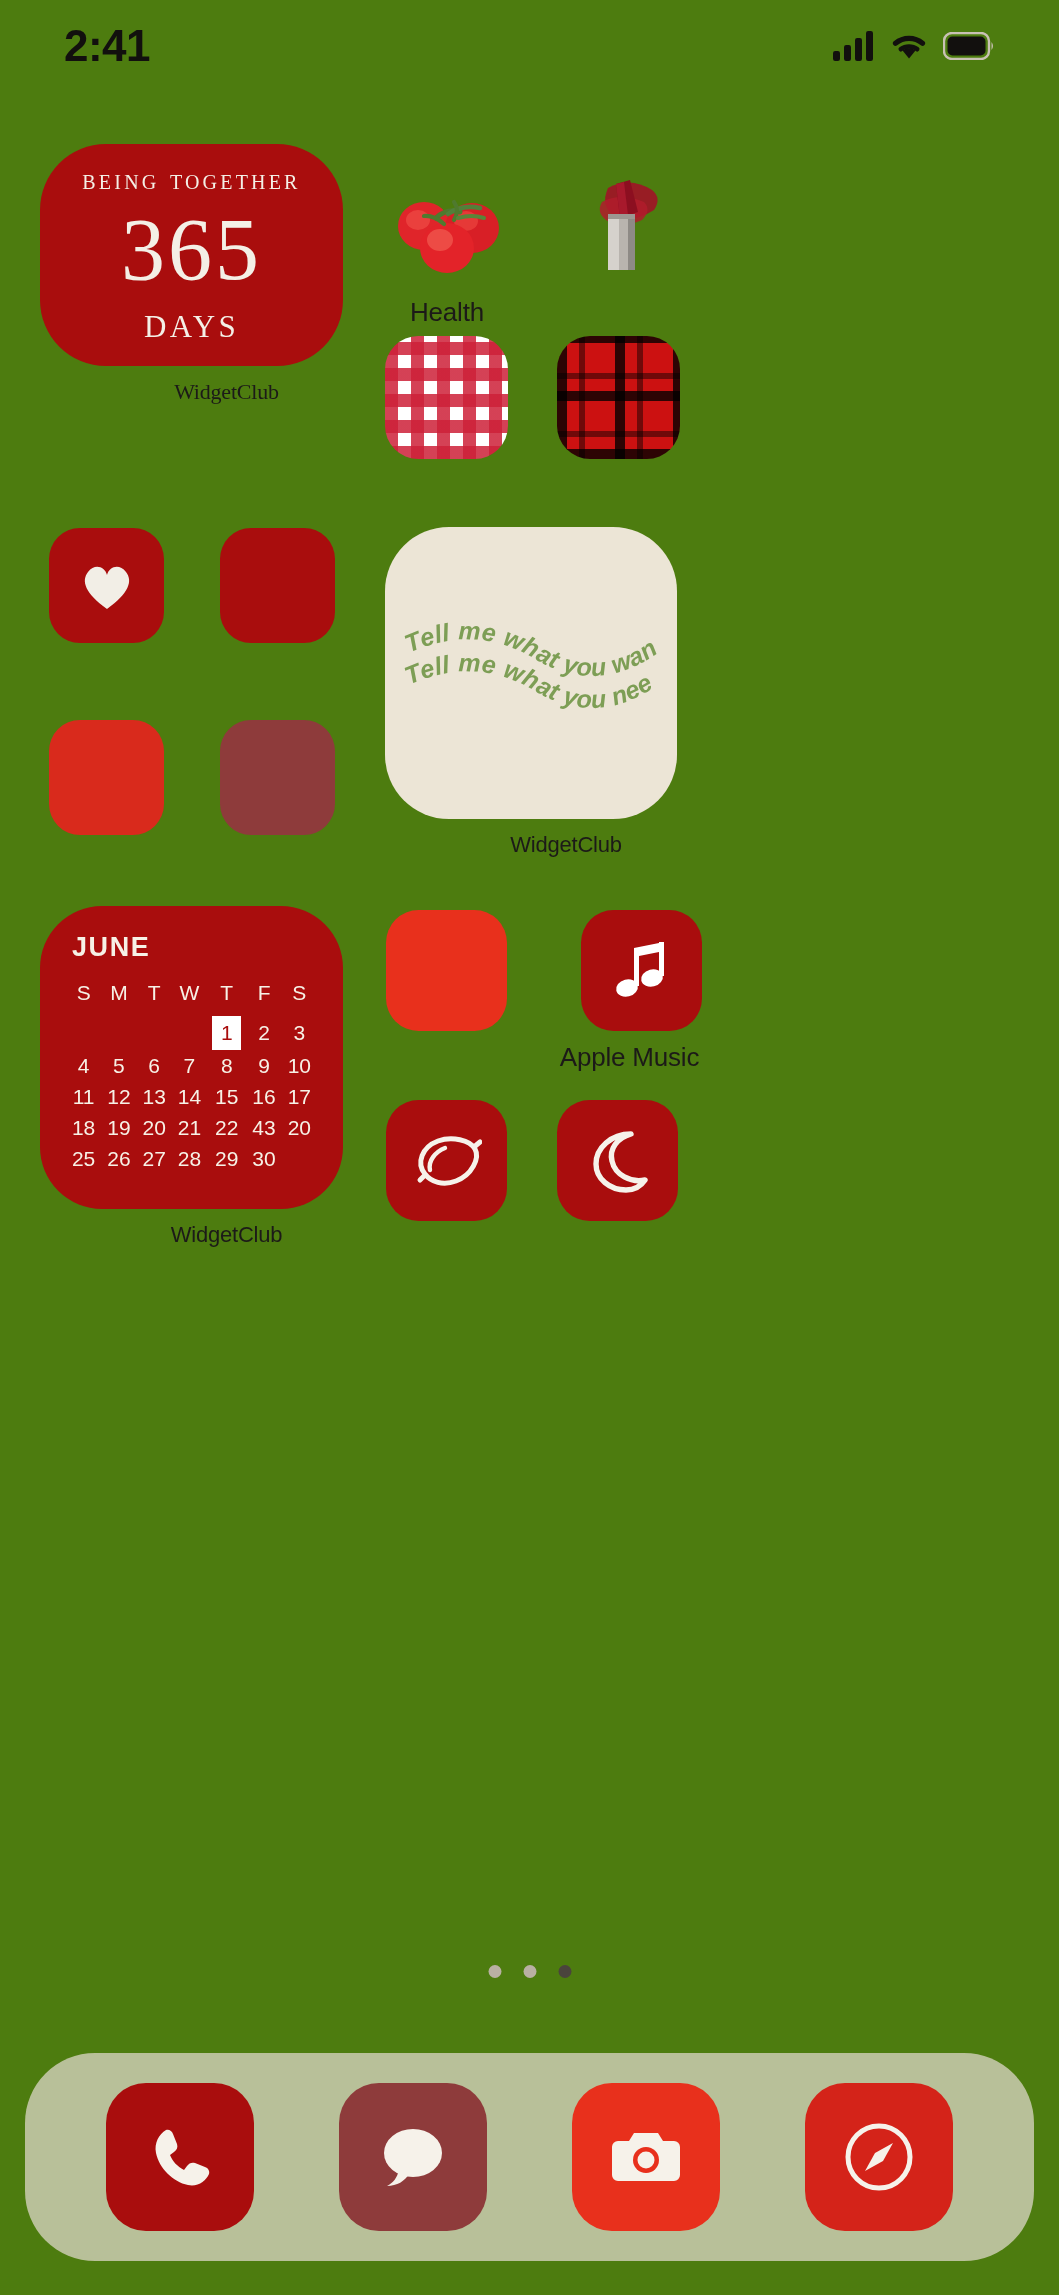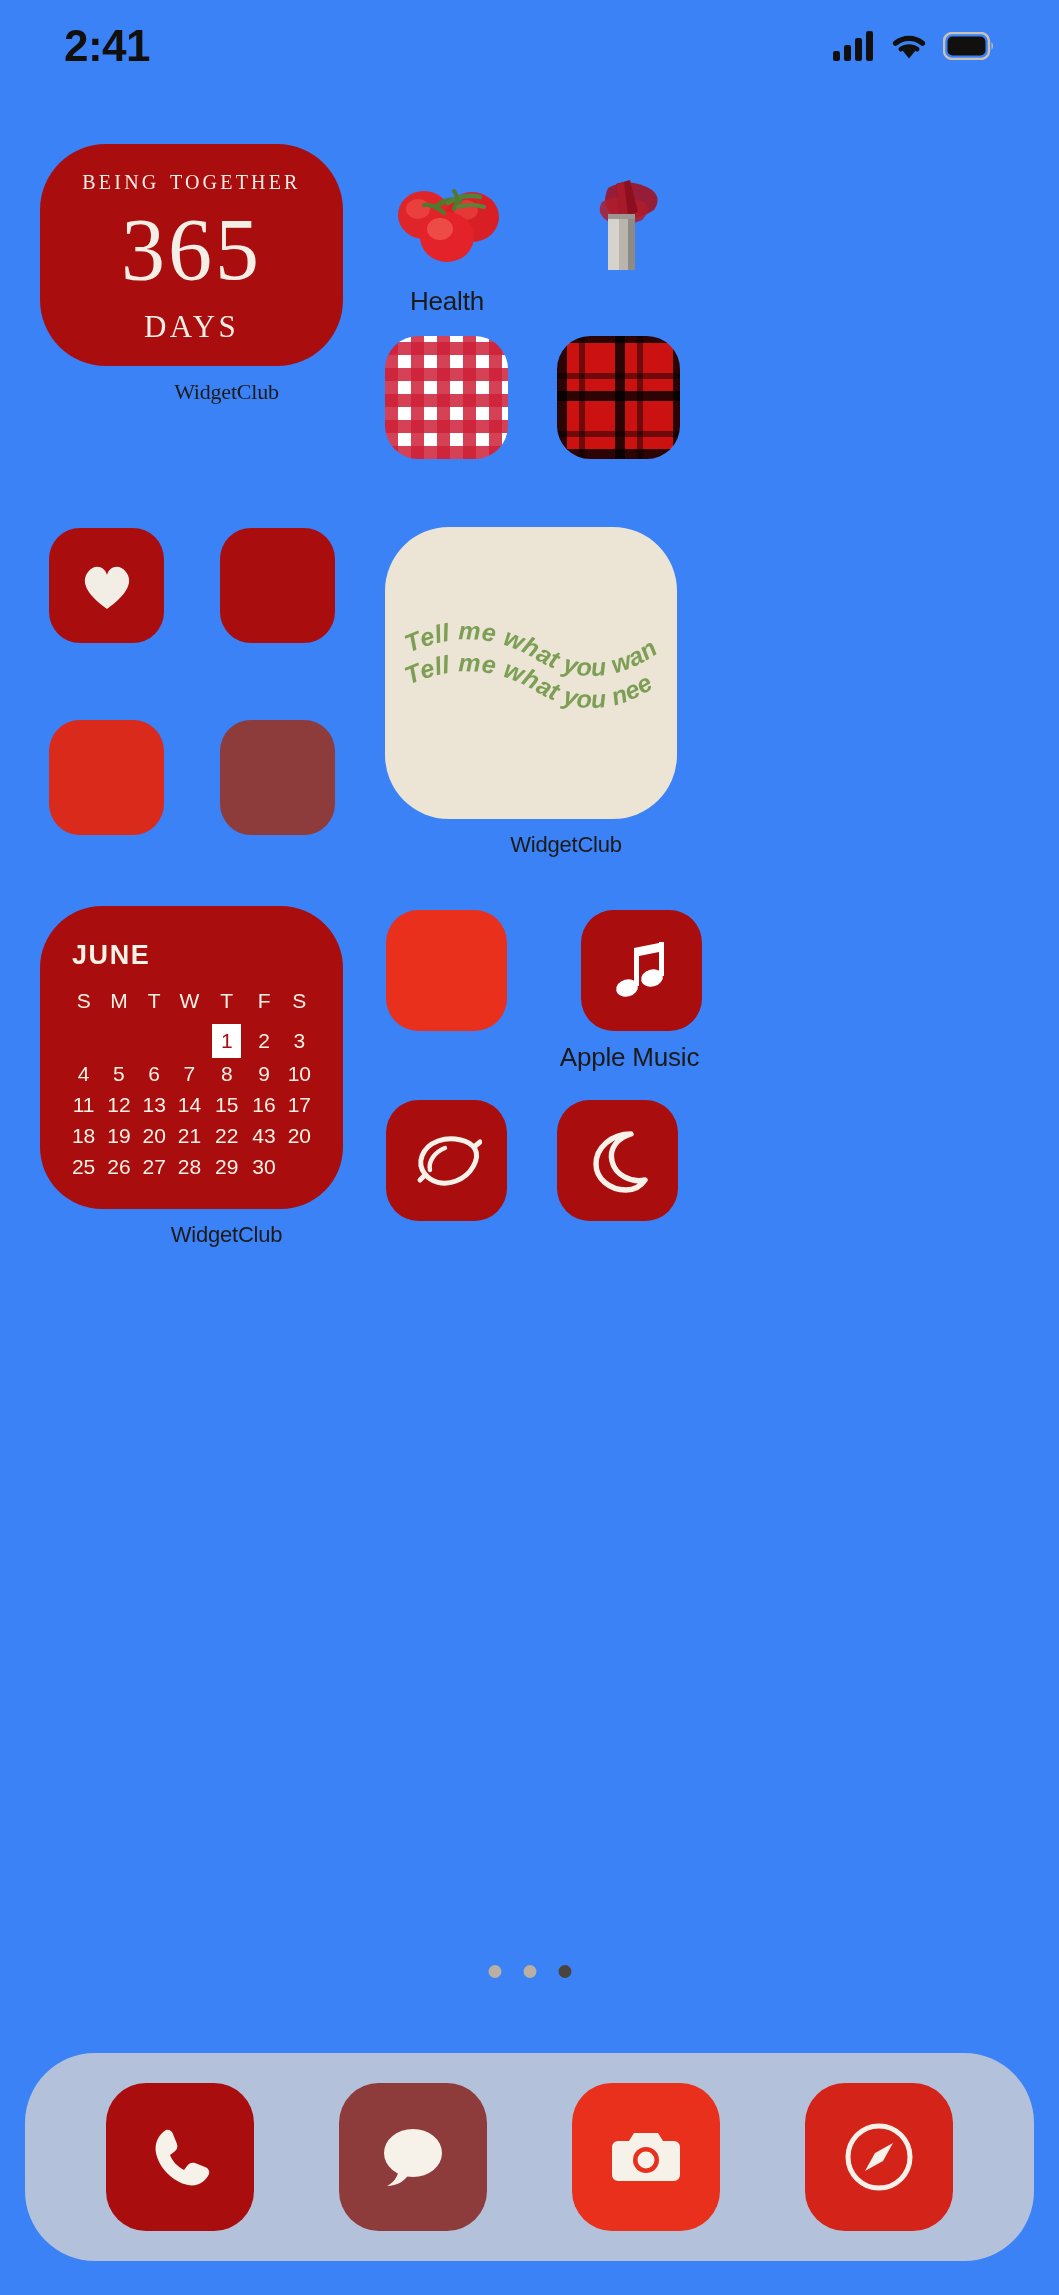--- a/index.html
+++ b/index.html
@@ -5,21 +5,21 @@
   * { margin:0; padding:0; box-sizing:border-box; }
   html, body {
     width:1059px; height:2295px;
     background:#f1ebe0;
     font-family:"Liberation Sans", sans-serif;
     overflow:hidden;
   }
   #screen {
     position:relative;
     width:1059px; height:2295px;
-    background:#3b82f6;
+    background:#4d7c0f;
   }
 
   
   #statusbar {
     position:absolute; top:0; left:0; width:1059px; height:92px;
     display:flex; align-items:center; justify-content:space-between;
     padding:0 64px;
   }
   #clock {
     font-size:44px; font-weight:700; color:#12100e;
@@ -109,21 +109,21 @@
     width:292px; height:292px;
     background:#ece5d6; border-radius:64px;
     display:flex; align-items:center; justify-content:center;
   }
 
   
   #cal {
     position:absolute; left:40px; top:906px;
     width:303px; height:303px;
     background:#a90d0d; border-radius:62px;
-    padding:34px 26px 20px 26px;
+    padding:26px 26px 20px 26px;
     color:#f7f1e6;
   }
   #cal-month {
     font-size:27px; font-weight:700; letter-spacing:1.6px;
     margin-left:6px; margin-bottom:18px;
   }
   #cal table { width:100%; border-collapse:collapse; }
   #cal th {
     font-size:21px; font-weight:400; color:#f7f1e6;
     padding-bottom:11px; text-align:center;
@@ -192,21 +192,21 @@
     </div>
   </div>
 
   <div id="anniv">
     <div id="anniv-title">Being together</div>
     <div id="anniv-count">365</div>
     <div id="anniv-unit">Days</div>
     <div class="widget-label">WidgetClub</div>
   </div>
 
-  <div class="cell" style="left:388px; top:157px;text-align:center;">
+  <div class="cell" style="left:388px; top:168px;text-align:center;">
     <div class="photo-icon">
       <svg width="118" height="118" viewBox="0 0 118 118">
         <ellipse cx="36" cy="58" rx="26" ry="24" fill="#e0252a"></ellipse>
         <ellipse cx="30" cy="52" rx="12" ry="10" fill="#ee4a44" opacity="0.75"></ellipse>
         <ellipse cx="84" cy="60" rx="27" ry="25" fill="#d81f26"></ellipse>
         <ellipse cx="78" cy="53" rx="12" ry="10" fill="#ec443e" opacity="0.7"></ellipse>
         <ellipse cx="59" cy="80" rx="27" ry="25" fill="#e32329"></ellipse>
         <ellipse cx="52" cy="72" rx="13" ry="11" fill="#f05a4f" opacity="0.75"></ellipse>
         <path d="M48 50 Q59 40 72 44" stroke="#4f7a2e" stroke-width="5" fill="none" stroke-linecap="round"></path>
         <path d="M60 46 Q74 36 92 40" stroke="#52803a" stroke-width="4.6" fill="none" stroke-linecap="round"></path>

